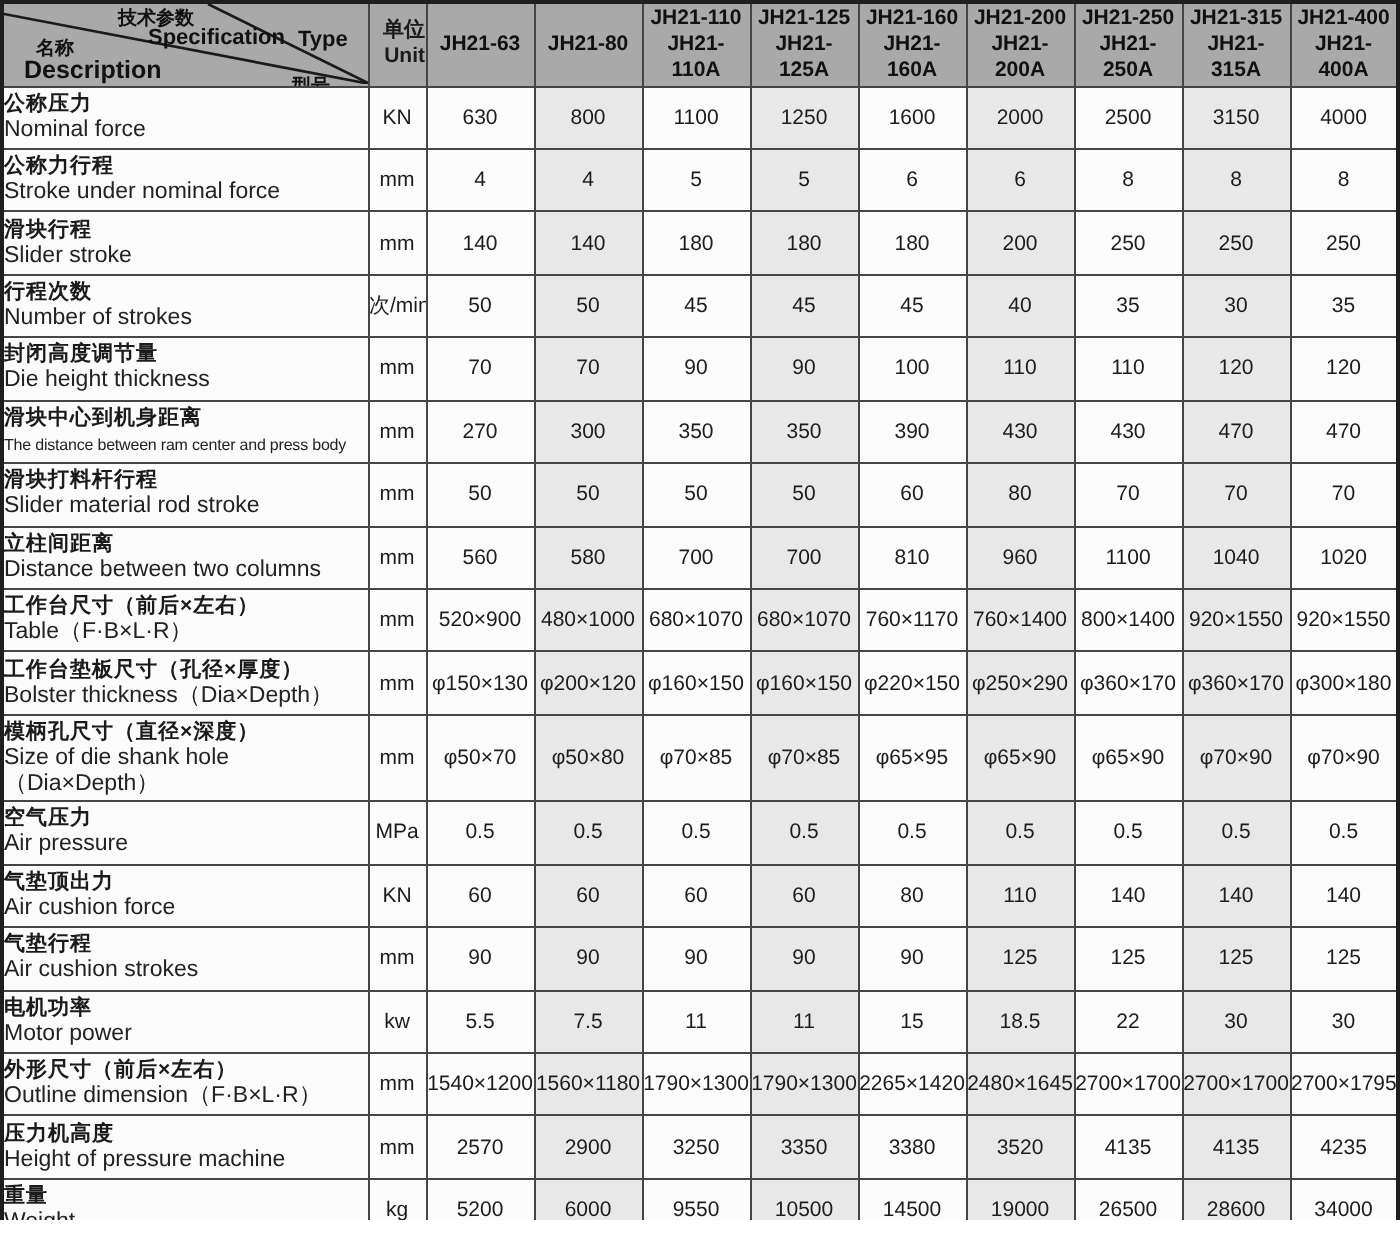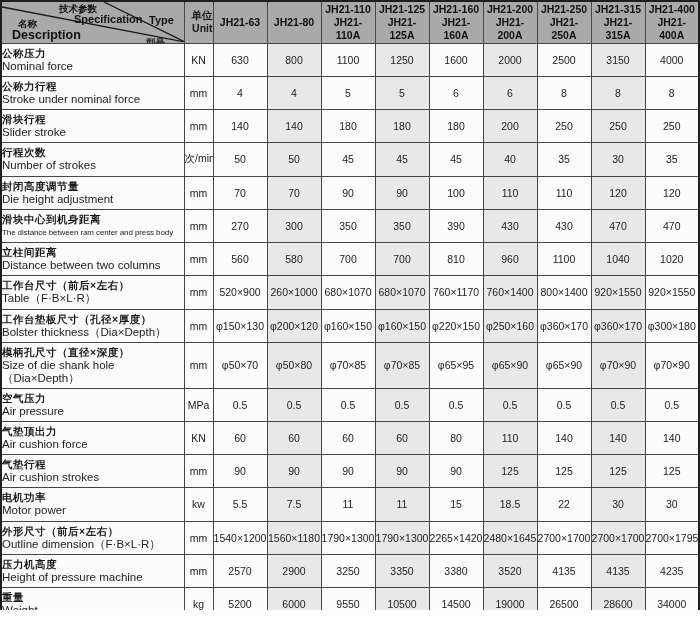--- a/index.html
+++ b/index.html
@@ -218,21 +218,21 @@
           <td class="val stripe">45</td>
           <td class="val">45</td>
           <td class="val stripe">40</td>
           <td class="val">35</td>
           <td class="val stripe">30</td>
           <td class="val">35</td>
         </tr>
         <tr>
           <td class="lbl">
             <div class="zh">封闭高度调节量</div>
-            <div class="en">Die height adjustment</div>
+            <div class="en">Die height thickness</div>
           </td>
           <td class="unit">mm</td>
           <td class="val">70</td>
           <td class="val stripe">70</td>
           <td class="val">90</td>
           <td class="val stripe">90</td>
           <td class="val">100</td>
           <td class="val stripe">110</td>
           <td class="val">110</td>
           <td class="val stripe">120</td>
@@ -249,20 +249,36 @@
           <td class="val">350</td>
           <td class="val stripe">350</td>
           <td class="val">390</td>
           <td class="val stripe">430</td>
           <td class="val">430</td>
           <td class="val stripe">470</td>
           <td class="val">470</td>
         </tr>
         <tr>
           <td class="lbl">
+            <div class="zh">滑块打料杆行程</div>
+            <div class="en">Slider material rod stroke</div>
+          </td>
+          <td class="unit">mm</td>
+          <td class="val">50</td>
+          <td class="val stripe">50</td>
+          <td class="val">50</td>
+          <td class="val stripe">50</td>
+          <td class="val">60</td>
+          <td class="val stripe">80</td>
+          <td class="val">70</td>
+          <td class="val stripe">70</td>
+          <td class="val">70</td>
+        </tr>
+        <tr>
+          <td class="lbl">
             <div class="zh">立柱间距离</div>
             <div class="en">Distance between two columns</div>
           </td>
           <td class="unit">mm</td>
           <td class="val">560</td>
           <td class="val stripe">580</td>
           <td class="val">700</td>
           <td class="val stripe">700</td>
           <td class="val">810</td>
           <td class="val stripe">960</td>
@@ -270,41 +286,41 @@
           <td class="val stripe">1040</td>
           <td class="val">1020</td>
         </tr>
         <tr>
           <td class="lbl">
             <div class="zh">工作台尺寸（前后×左右）</div>
             <div class="en">Table（F·B×L·R）</div>
           </td>
           <td class="unit">mm</td>
           <td class="val">520×900</td>
-          <td class="val stripe">260×1000</td>
+          <td class="val stripe">480×1000</td>
           <td class="val">680×1070</td>
           <td class="val stripe">680×1070</td>
           <td class="val">760×1170</td>
           <td class="val stripe">760×1400</td>
           <td class="val">800×1400</td>
           <td class="val stripe">920×1550</td>
           <td class="val">920×1550</td>
         </tr>
         <tr>
           <td class="lbl">
             <div class="zh">工作台垫板尺寸（孔径×厚度）</div>
             <div class="en">Bolster thickness（Dia×Depth）</div>
           </td>
           <td class="unit">mm</td>
           <td class="val">φ150×130</td>
           <td class="val stripe">φ200×120</td>
           <td class="val">φ160×150</td>
           <td class="val stripe">φ160×150</td>
           <td class="val">φ220×150</td>
-          <td class="val stripe">φ250×160</td>
+          <td class="val stripe">φ250×290</td>
           <td class="val">φ360×170</td>
           <td class="val stripe">φ360×170</td>
           <td class="val">φ300×180</td>
         </tr>
         <tr>
           <td class="lbl">
             <div class="zh">模柄孔尺寸（直径×深度）</div>
             <div class="en">Size of die shank hole（Dia×Depth）</div>
           </td>
           <td class="unit">mm</td>

